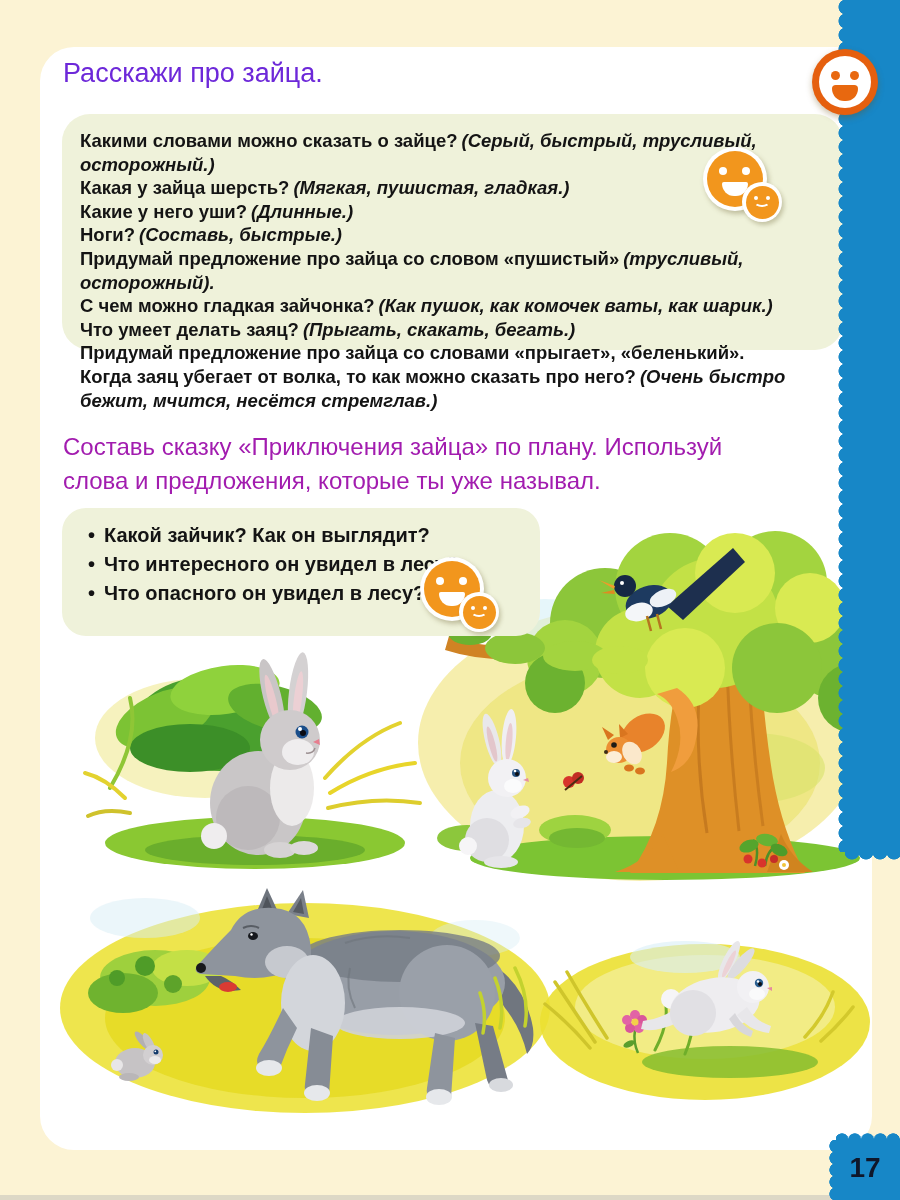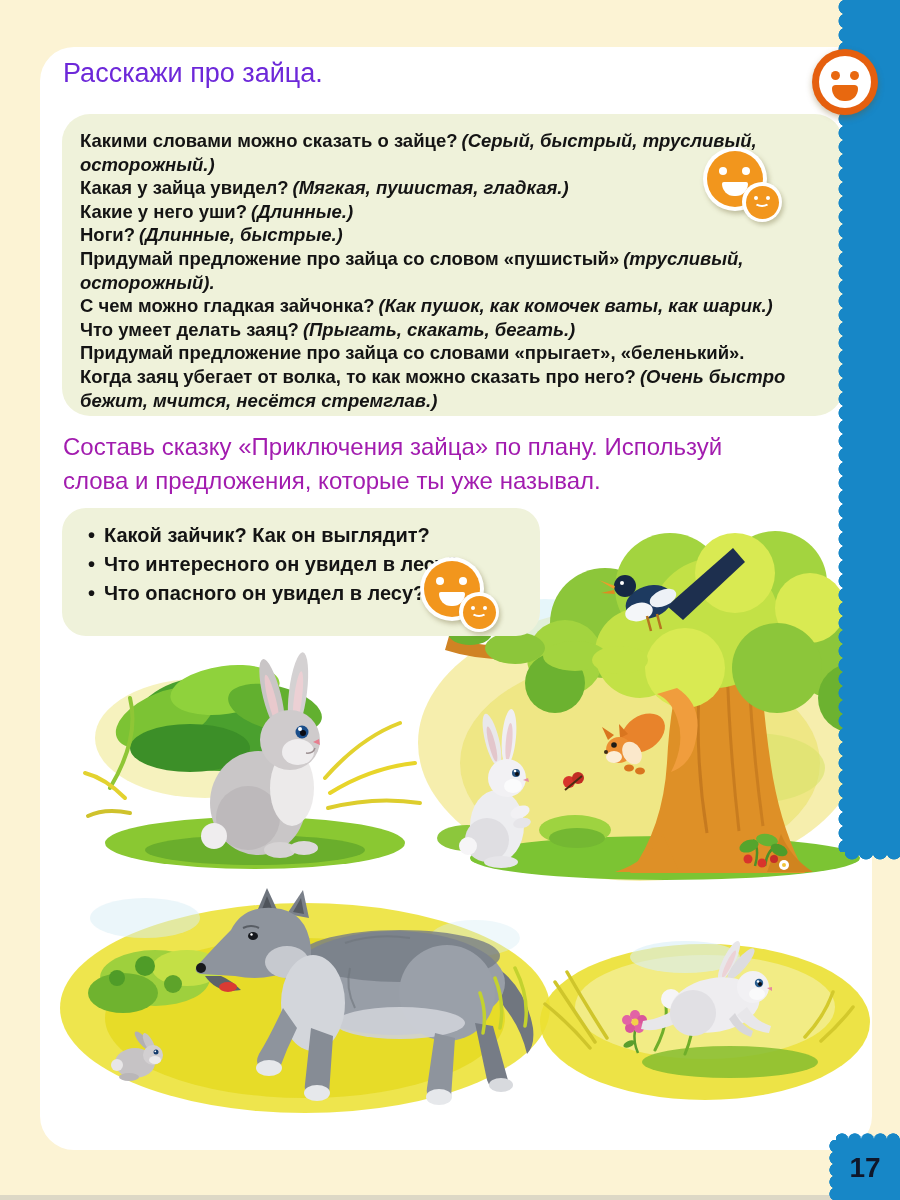--- a/index.html
+++ b/index.html
@@ -47,21 +47,21 @@
   .duo .mouth-b{position:absolute;left:15px;top:31px;width:26px;height:14px;background:#fff;border-radius:2px 2px 13px 13px;}
   .duo .plate-s{position:absolute;left:39px;top:35px;width:40px;height:40px;border-radius:50%;background:#fff;
     box-shadow:2px 3px 4px rgba(100,90,40,.3);}
   .duo .face-s{position:absolute;left:42.5px;top:38.5px;width:33px;height:33px;border-radius:50%;background:#f2961d;}
   .duo .eye-s{position:absolute;top:10px;width:4.5px;height:4.5px;border-radius:50%;background:#fff;}
   .duo .eye-s.l{left:8px}.duo .eye-s.r{left:20px}
   .duo .mouth-s{position:absolute;left:8px;top:11px;width:16px;height:10px;border:2.5px solid rgba(0,0,0,0);
     border-bottom:2.5px solid #fff;border-radius:50%;box-sizing:border-box;}
 
   .title{position:absolute;left:63px;top:58px;font-size:27px;color:#6d28d9;z-index:3;}
-  .qa-box{position:absolute;left:62px;top:114px;width:781px;height:302px;background:#eff2da;
+  .qa-box{position:absolute;left:62px;top:114px;width:781px;height:236px;background:#eff2da;
     border-radius:28px;z-index:3;box-sizing:border-box;padding:15px 18px;
     font-size:18.5px;line-height:23.6px;font-weight:bold;}
   .qa .a{font-style:italic;}
   .qa .a:not(:empty){margin-left:4px;}
   .instruction{position:absolute;left:63px;top:430px;width:712px;font-size:24px;line-height:34px;
     color:#a21caf;z-index:3;}
   .plan-box{position:absolute;left:62px;top:508px;width:478px;height:128px;background:#eff2da;
     border-radius:24px;z-index:3;box-sizing:border-box;padding:13px 14px 0 26px;
     font-size:20px;line-height:29px;font-weight:bold;}
   .plan-item{display:flex;}
@@ -87,23 +87,23 @@
 </head>
 <body>
 
 <div class="panel"></div>
 <div class="bottom-line"></div>
 
 <div class="title">Расскажи про зайца.</div>
 
 <div class="qa-box">
   <div class="qa"><span class="q">Какими словами можно сказать о зайце?</span><span class="a">(Серый, быстрый, трусливый, осторожный.)</span></div>
-  <div class="qa"><span class="q">Какая у зайца увидел?</span><span class="a">(Мягкая, пушистая, гладкая.)</span></div>
+  <div class="qa"><span class="q">Какая у зайца шерсть?</span><span class="a">(Мягкая, пушистая, гладкая.)</span></div>
   <div class="qa"><span class="q">Какие у него уши?</span><span class="a">(Длинные.)</span></div>
-  <div class="qa"><span class="q">Ноги?</span><span class="a">(Длинные, быстрые.)</span></div>
+  <div class="qa"><span class="q">Ноги?</span><span class="a">(Составь, быстрые.)</span></div>
   <div class="qa"><span class="q">Придумай предложение про зайца со словом «пушистый»</span><span class="a">(трусливый, осторожный).</span></div>
   <div class="qa"><span class="q">С чем можно гладкая зайчонка?</span><span class="a">(Как пушок, как комочек ваты, как шарик.)</span></div>
   <div class="qa"><span class="q">Что умеет делать заяц?</span><span class="a">(Прыгать, скакать, бегать.)</span></div>
   <div class="qa"><span class="q">Придумай предложение про зайца со словами «прыгает», «беленький».</span><span class="a"></span></div>
   <div class="qa"><span class="q">Когда заяц убегает от волка, то как можно сказать про него?</span><span class="a">(Очень быстро бежит, мчится, несётся стремглав.)</span></div>
 </div>
 
 <div class="instruction">Составь сказку «Приключения зайца» по плану. Используй слова и предложения, которые ты уже называл.</div>
 
 <div class="plan-box">

